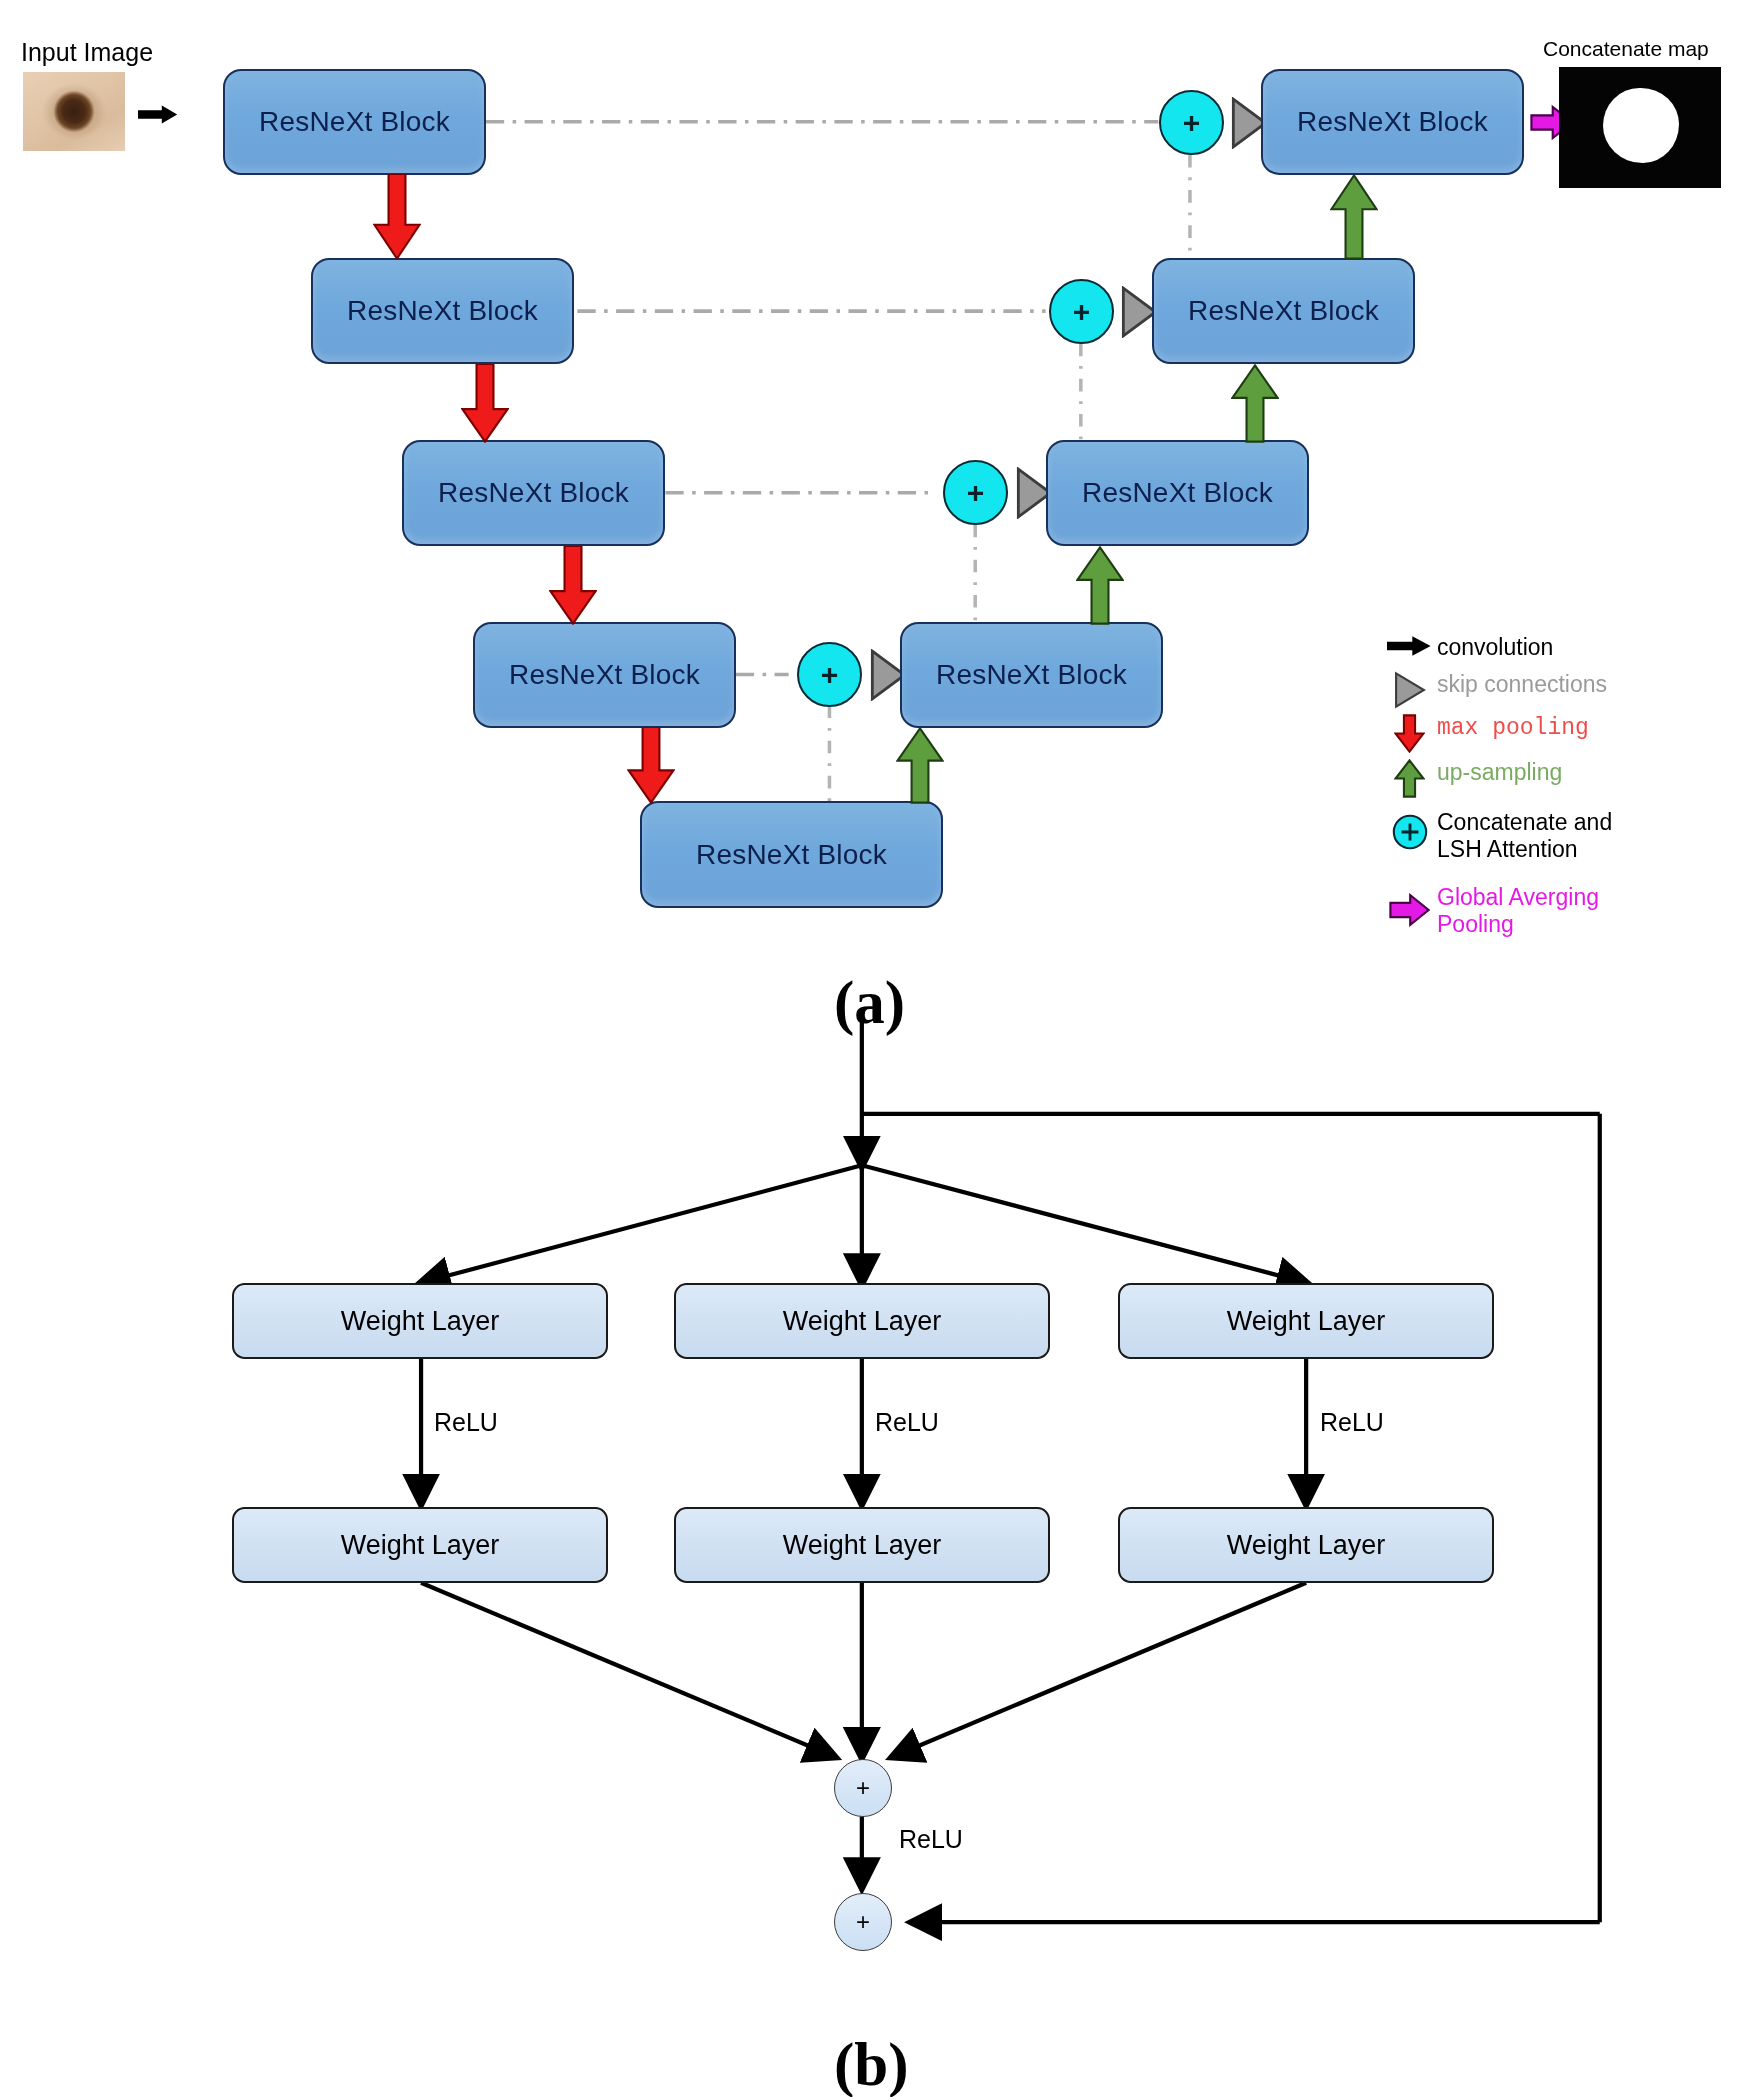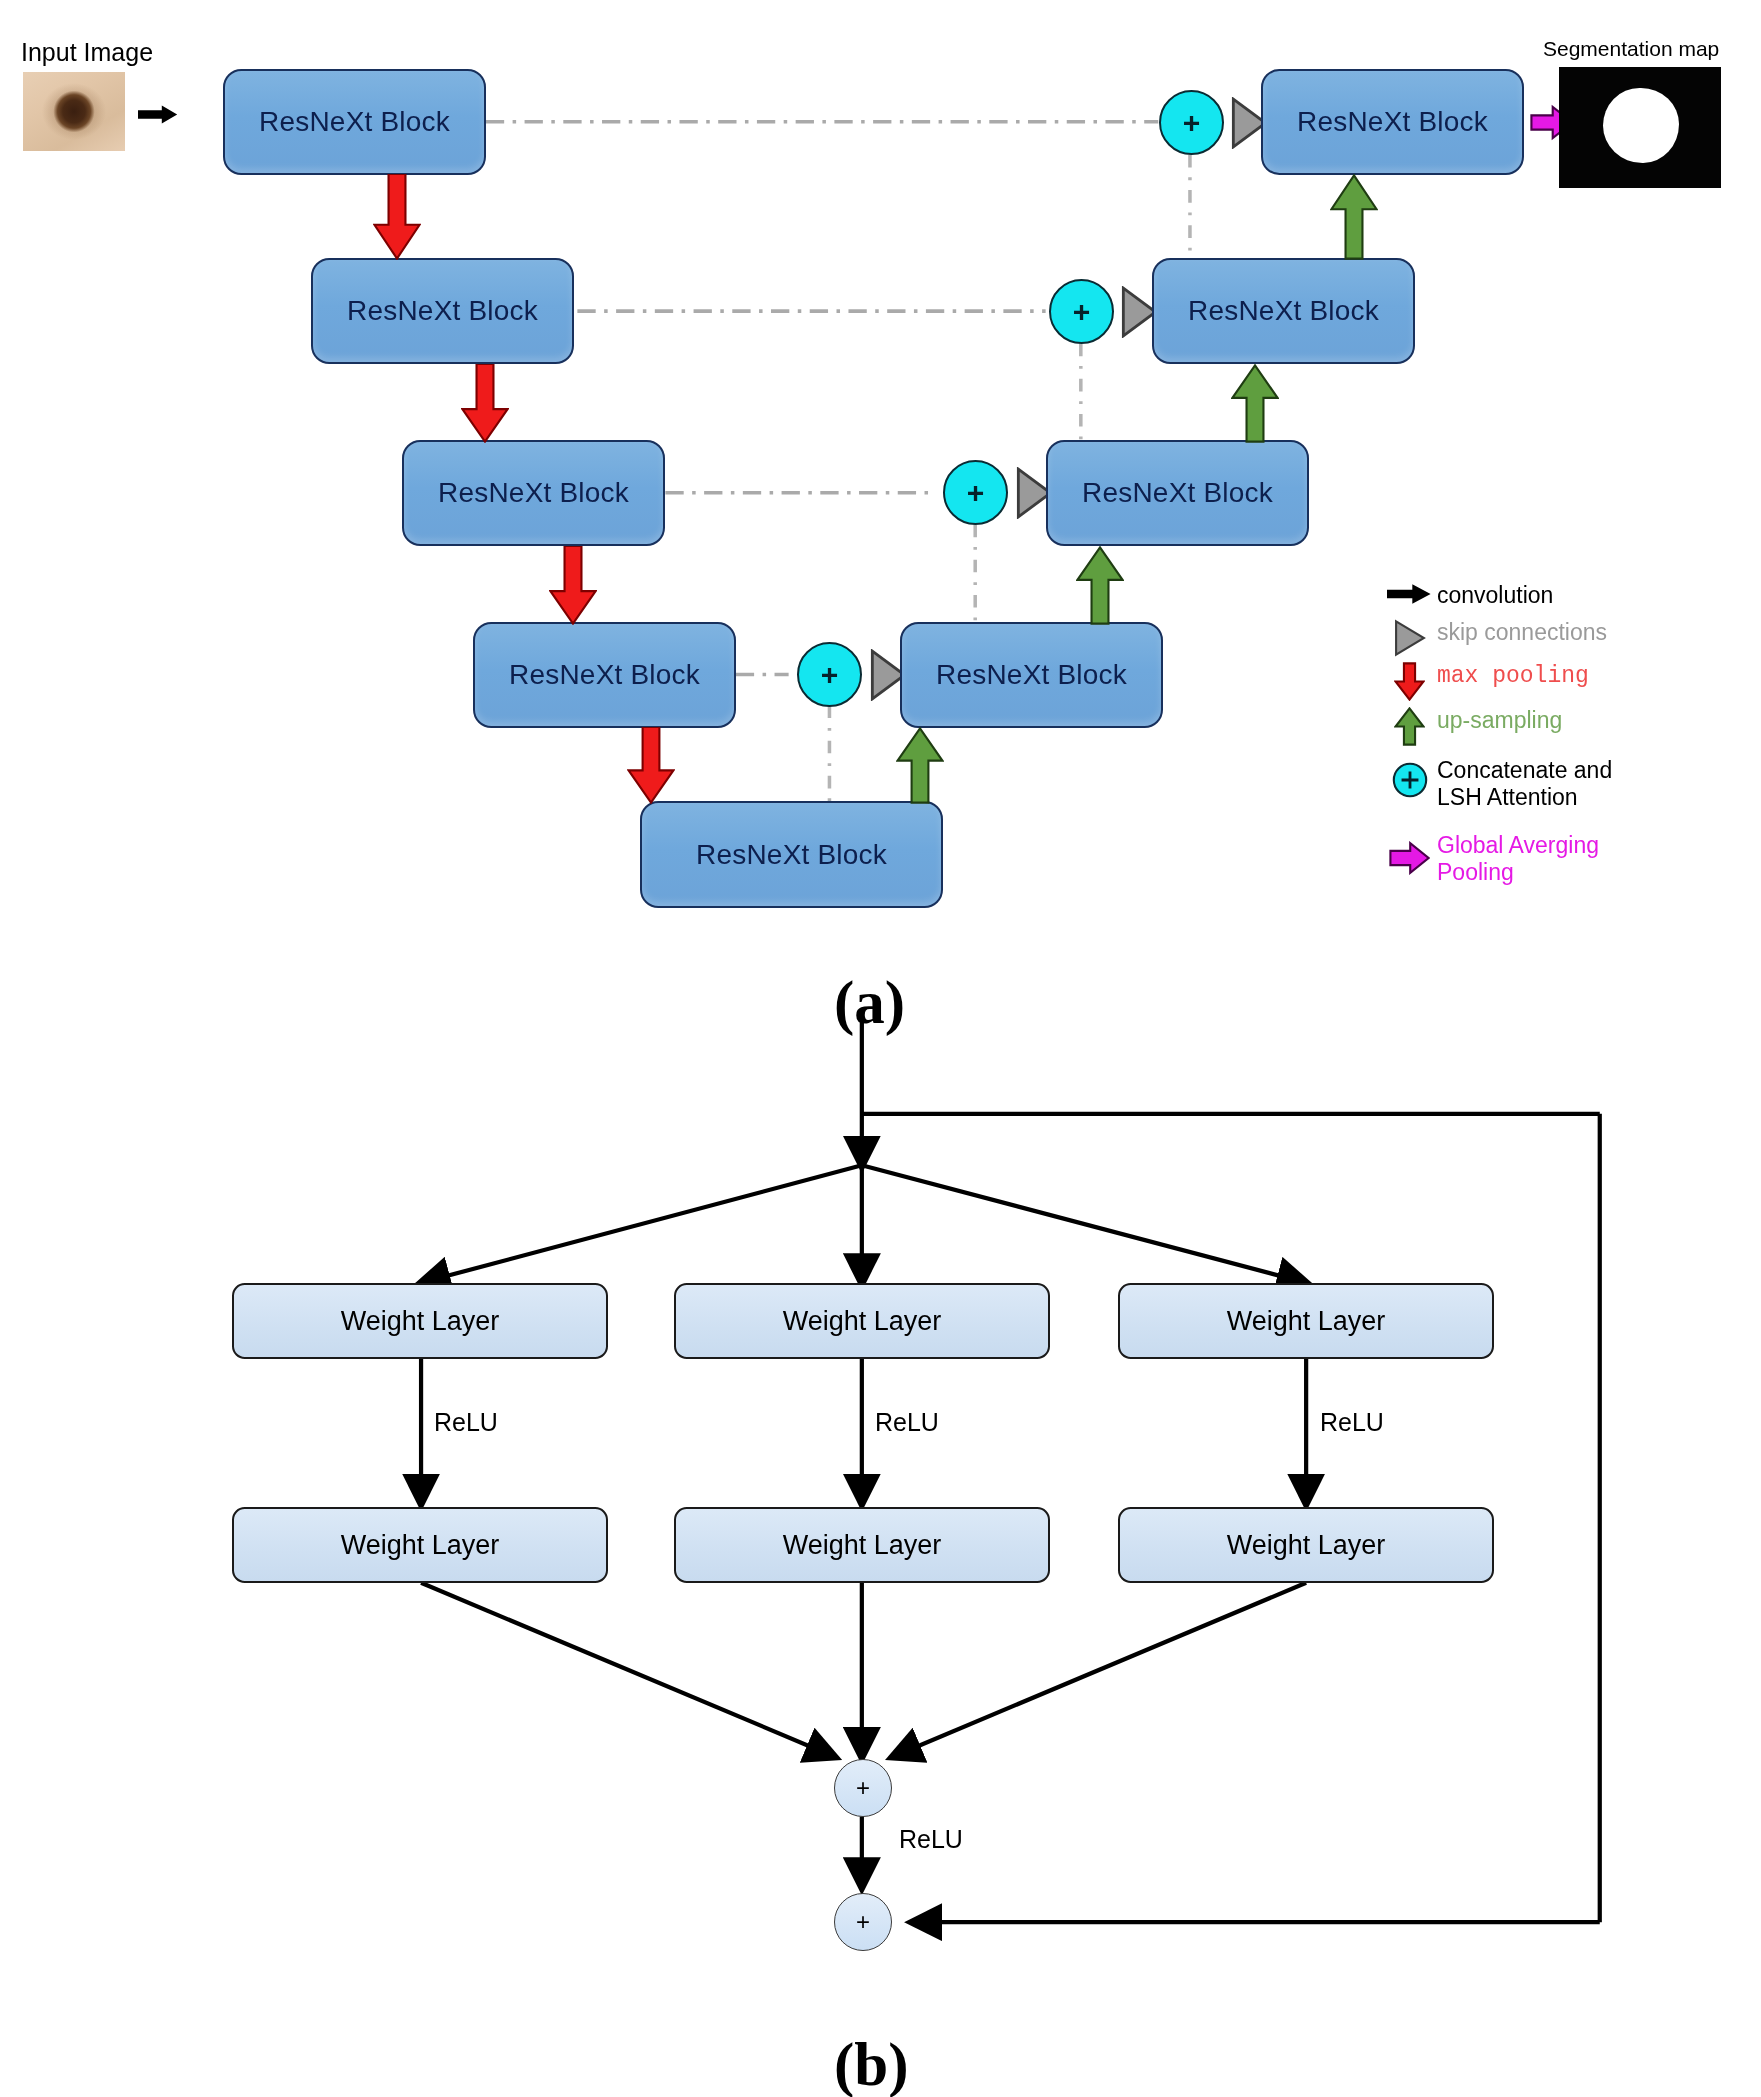--- a/index.html
+++ b/index.html
@@ -57,21 +57,21 @@
 
   
   .lbl{position:absolute;color:#000;font-size:24px;white-space:nowrap;}
   .panel-letter{
     position:absolute;font-family:"Liberation Serif", serif;
     font-weight:bold;font-size:61px;color:#000;
   }
   .relu{position:absolute;font-size:25px;color:#000;}
 
   
-  #legend{position:absolute;left:1382px;top:554px;width:366px;}
+  #legend{position:absolute;left:1382px;top:606px;width:366px;}
   .leg-row{position:relative;display:flex;align-items:flex-start;margin-bottom:5.6px;min-height:31px;}
   .leg-ico{width:55px;flex:0 0 55px;display:flex;align-items:center;justify-content:center;}
   .leg-txt{font-size:23px;line-height:25px;padding-top:1.4px;}
 
   
   .img-frame{position:absolute;overflow:hidden;}
   .skin{
     background:
       radial-gradient(ellipse 26% 34% at 50% 50%, #3a1f10 0%, #4a2a15 42%, #6b4526 62%, rgba(160,120,85,0) 78%),
       radial-gradient(ellipse 42% 48% at 50% 50%, rgba(120,80,45,.55) 0%, rgba(200,160,120,0) 75%),
@@ -246,21 +246,21 @@
         <path d="M34,2 L66,50 L46,50 L46,120 L22,120 L22,50 L2,50 Z" fill="#5f9e3f" stroke="#1f3d12" stroke-width="3"></path>
       </svg>
   </div>
 
   <div style="position:absolute;left:1530px;top:76px;width:44px;height:37px;">
     <svg width="44" height="37" viewBox="0 0 62 52">
       <path d="M2,16 L32,16 L32,4 L60,26 L32,48 L32,36 L2,36 Z" fill="#e519e5" stroke="#4a004a" stroke-width="3"></path>
     </svg>
   </div>
 
-  <div class="lbl" style="left:1543px;top:8.5px;font-size:21px;">Segmentation map</div>
+  <div class="lbl" style="left:1543px;top:8.5px;font-size:21px;">Concatenate map</div>
   <div class="img-frame segmap" style="left:1559px;top:39px;width:162px;height:121px;">
     <div class="segblob" style="left:44px;top:21px;width:76px;height:75px;"></div>
   </div>
 
   <div id="legend">
     <div class="leg-row">
       <span class="leg-ico">
         <svg width="45" height="24" viewBox="0 0 64 34">
             <path d="M0,11 L36,11 L36,3 L62,17 L36,31 L36,23 L0,23 Z" fill="#000"></path>
           </svg>

